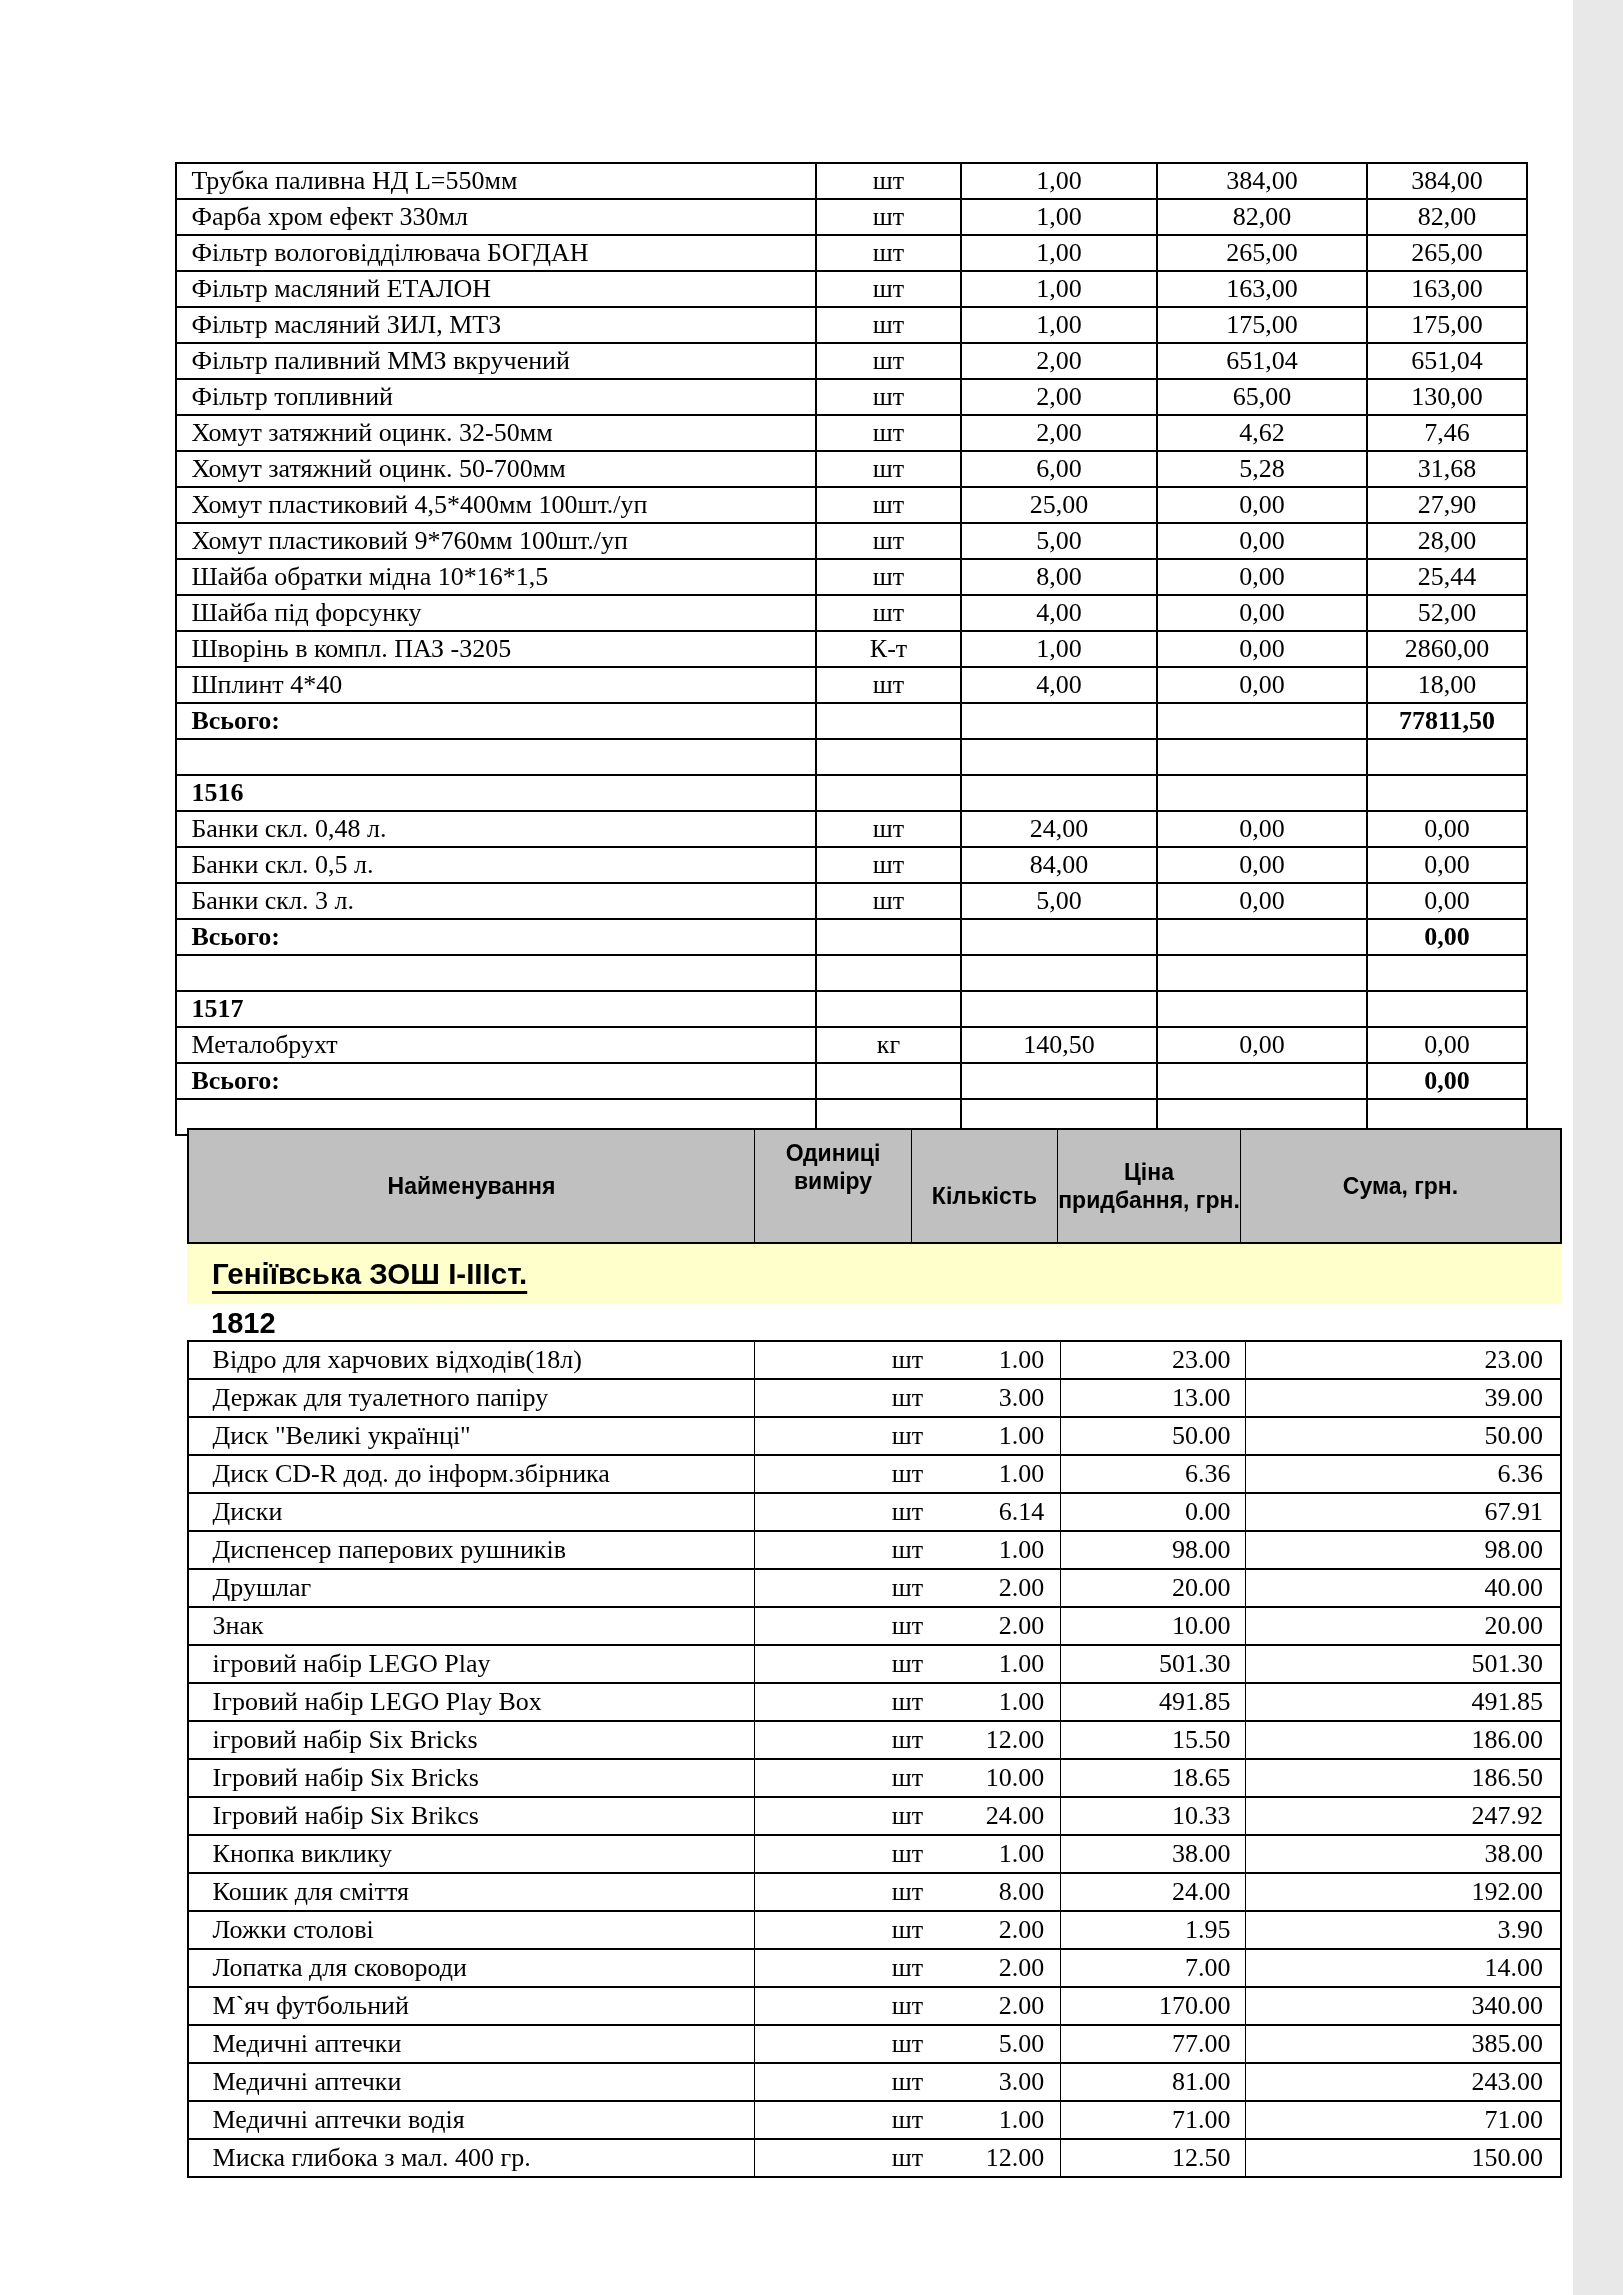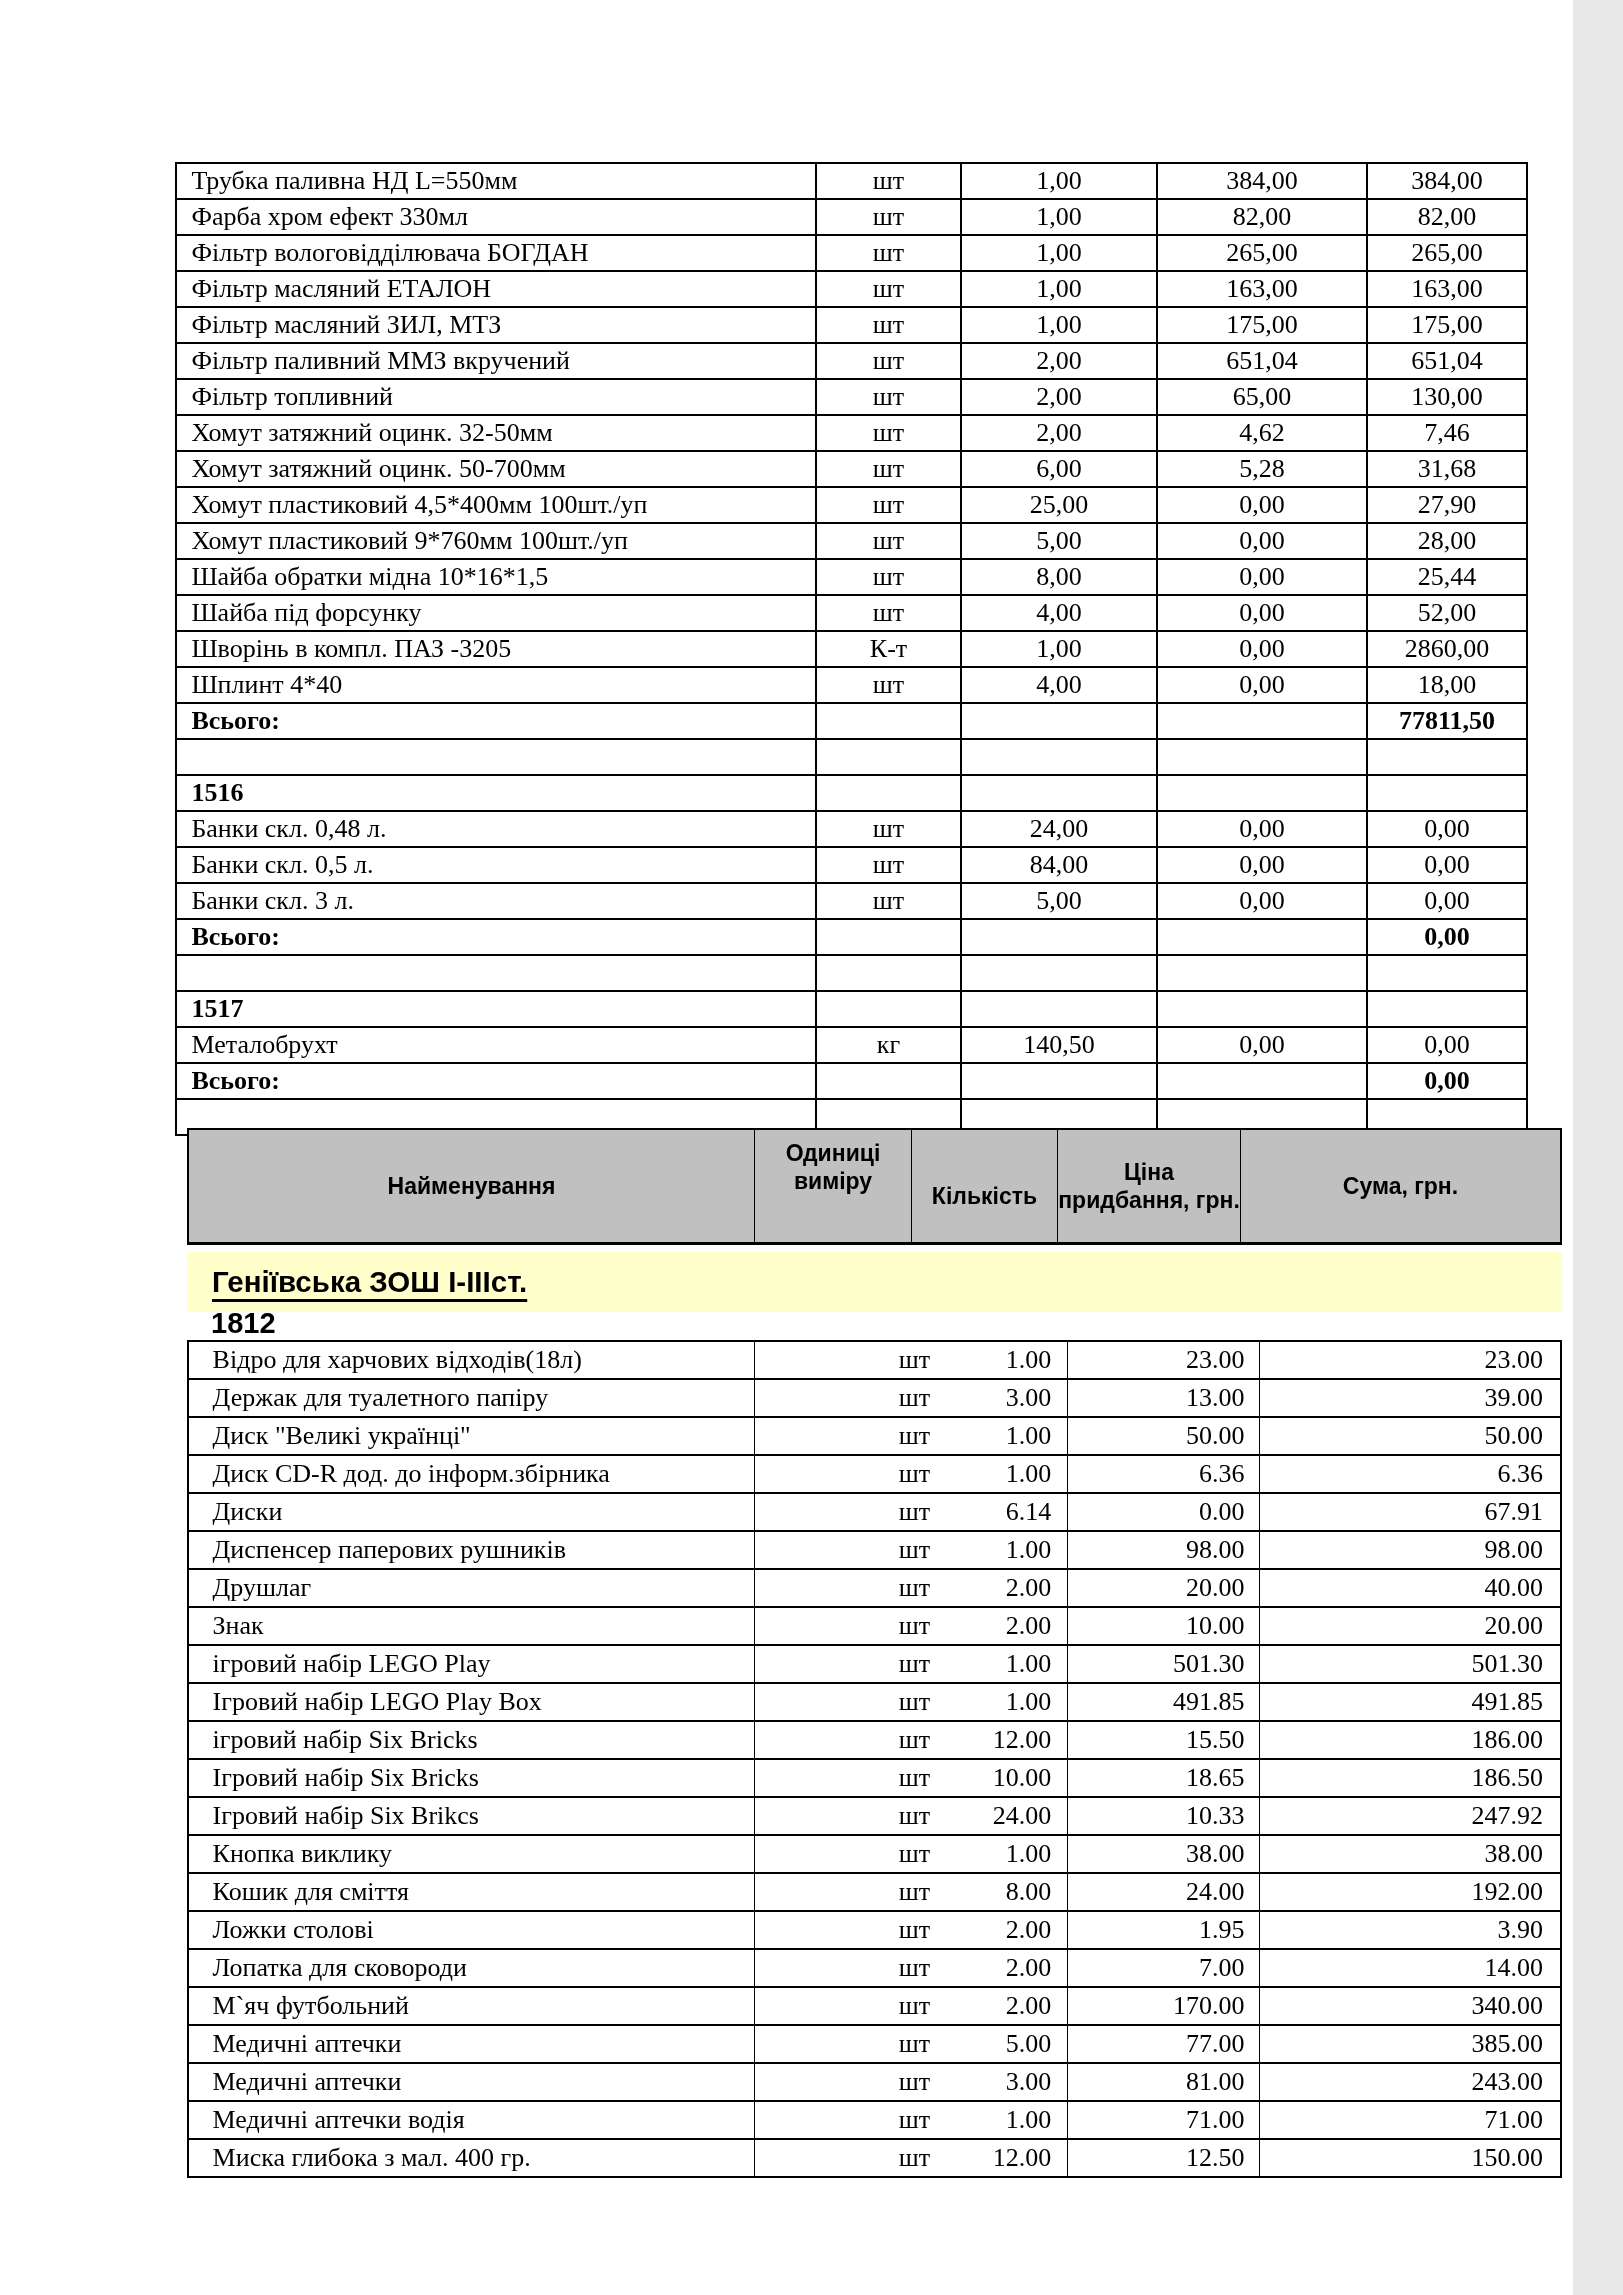--- a/index.html
+++ b/index.html
@@ -59,21 +59,20 @@
   .t2-header .hc-unit{padding-bottom:38px;}
   .t2-header .hc-qty{padding-top:21px;}
 
   
   .school-row{
     position:absolute;left:187px;top:1244px;width:1375px;height:60px;
     background:#ffffcc;
     display:flex;align-items:center;
     box-sizing:border-box;
     padding-left:25px;
-    margin-top:8px;
   }
   .school-text{
     font-family:"Liberation Sans", sans-serif;
     font-weight:bold;font-size:29.5px;line-height:1;
     text-decoration:underline;
     text-decoration-thickness:3.3px;
     text-underline-offset:6.5px;
   }
   
   .section-1812{
@@ -87,21 +86,20 @@
   .t2{
     position:absolute;left:187px;top:1340px;width:1375px;
     box-sizing:border-box;
     border:2px solid #000;
   }
   .t2-row{
     display:grid;
     grid-template-columns:566px 306px 185px 1fr;
     height:36px;
     border-bottom:2px solid #000;
-    gap:7px;
   }
   .t2-row:last-child{border-bottom:none;}
   .t2 .c{
     box-sizing:border-box;
     border-right:1.3px solid #000;
     display:flex;align-items:center;
     font-size:26px;line-height:1;
     overflow:hidden;white-space:nowrap;
   }
   .t2 .c:last-child{border-right:none;}

